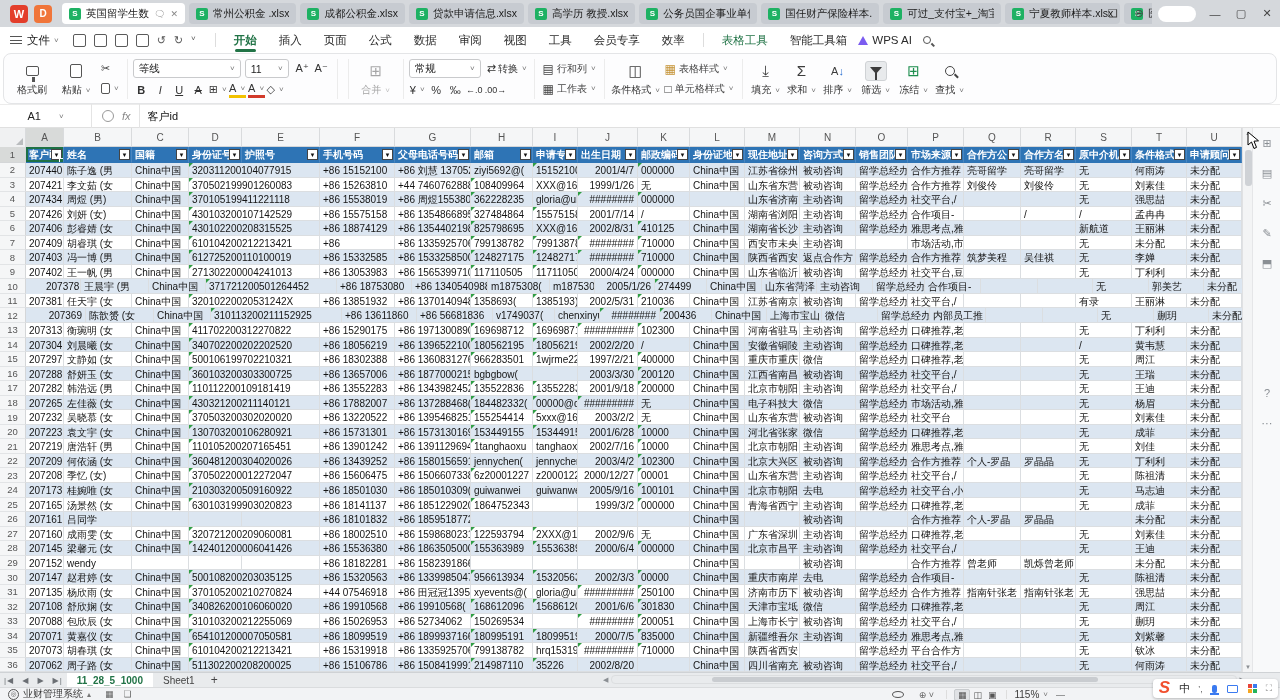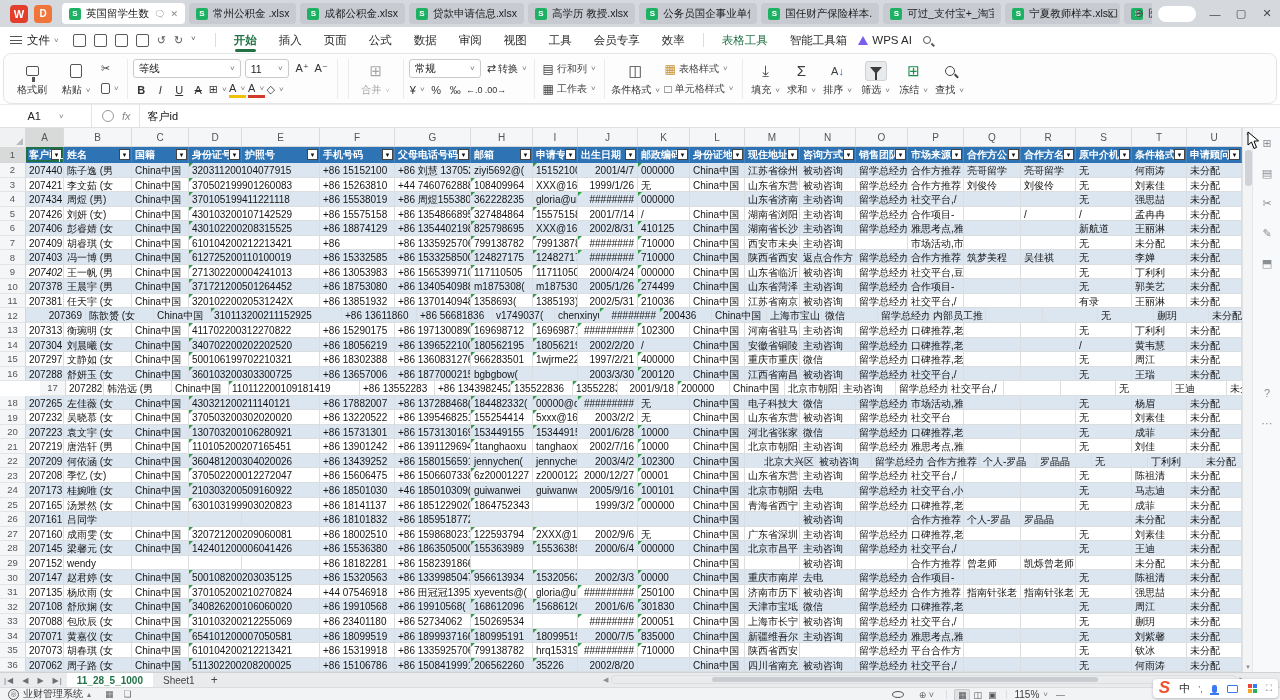--- a/index.html
+++ b/index.html
@@ -616,21 +616,21 @@
           <div class="gcell" style="width: 52px;">留学总经办</div>
           <div class="gcell" style="width: 56px;">合作方推荐</div>
           <div class="gcell" style="width: 57px;">筑梦美程</div>
           <div class="gcell" style="width: 55px;">吴佳祺</div>
           <div class="gcell" style="width: 56px;">无</div>
           <div class="gcell" style="width: 55px;">李婵</div>
           <div class="gcell" style="width: 55px;">未分配</div>
         </div>
         <div class="grow drow" style="background: rgb(255, 255, 255);">
           <div class="gnum">9</div>
-          <div class="gcell rt" style="width: 38px; font-style: italic;">207402</div>
+          <div class="gcell rt" style="width: 38px;">207402</div>
           <div class="gcell" style="width: 68px;">王一帆 (男</div>
           <div class="gcell" style="width: 57px;">China中国</div>
           <div class="gcell ovf tri" style="width: 53px;">271302200004241013</div>
           <div class="gcell" style="width: 78px;"></div>
           <div class="gcell" style="width: 75px;">+86 13053983</div>
           <div class="gcell" style="width: 76px;">+86 1565399710</div>
           <div class="gcell tri" style="width: 62px;">117110505</div>
           <div class="gcell tri" style="width: 45px;">117110505</div>
           <div class="gcell rt" style="width: 60px;">2000/4/24</div>
           <div class="gcell tri" style="width: 52px;">000000</div>
@@ -640,21 +640,21 @@
           <div class="gcell" style="width: 52px;">留学总经办</div>
           <div class="gcell" style="width: 56px;">社交平台,豆</div>
           <div class="gcell" style="width: 57px;"></div>
           <div class="gcell" style="width: 55px;"></div>
           <div class="gcell" style="width: 56px;">无</div>
           <div class="gcell" style="width: 55px;">丁利利</div>
           <div class="gcell" style="width: 55px;">未分配</div>
         </div>
         <div class="grow drow" style="background: rgb(220, 230, 241);">
           <div class="gnum">10</div>
-          <div class="gcell rt" style="width: 38px;">207378</div>
+          <div class="gcell rt" style="width: 38px; margin-left: 17px;">207378</div>
           <div class="gcell" style="width: 68px;">王晨宇 (男</div>
           <div class="gcell" style="width: 57px;">China中国</div>
           <div class="gcell ovf tri" style="width: 53px;">371721200501264452</div>
           <div class="gcell" style="width: 78px;"></div>
           <div class="gcell" style="width: 75px;">+86 18753080</div>
           <div class="gcell" style="width: 76px;">+86 1340540988</div>
           <div class="gcell" style="width: 62px;">m1875308(</div>
           <div class="gcell" style="width: 45px;">m1875308(</div>
           <div class="gcell rt" style="width: 60px;">2005/1/26</div>
           <div class="gcell tri" style="width: 52px;">274499</div>
@@ -806,21 +806,21 @@
           <div class="gcell" style="width: 55px;">江西省南昌</div>
           <div class="gcell" style="width: 56px;">被动咨询</div>
           <div class="gcell" style="width: 52px;">留学总经办</div>
           <div class="gcell" style="width: 56px;">社交平台,/</div>
           <div class="gcell" style="width: 57px;"></div>
           <div class="gcell" style="width: 55px;"></div>
           <div class="gcell" style="width: 56px;">无</div>
           <div class="gcell" style="width: 55px;">王瑞</div>
           <div class="gcell" style="width: 55px;">未分配</div>
         </div>
-        <div class="grow drow" style="background: rgb(255, 255, 255); margin-left: 40px;">
+        <div class="grow drow" style="background: rgb(255, 255, 255);">
           <div class="gnum">17</div>
           <div class="gcell rt" style="width: 38px;">207282</div>
           <div class="gcell" style="width: 68px;">韩浩远 (男</div>
           <div class="gcell" style="width: 57px;">China中国</div>
           <div class="gcell ovf tri" style="width: 53px;">110112200109181419</div>
           <div class="gcell" style="width: 78px;"></div>
           <div class="gcell" style="width: 75px;">+86 13552283</div>
           <div class="gcell" style="width: 76px;">+86 1343982452</div>
           <div class="gcell tri" style="width: 62px;">135522836</div>
           <div class="gcell tri" style="width: 45px;">135522836</div>
@@ -940,21 +940,21 @@
           <div class="gcell" style="width: 57px;">China中国</div>
           <div class="gcell ovf tri" style="width: 53px;">360481200304020026</div>
           <div class="gcell" style="width: 78px;"></div>
           <div class="gcell" style="width: 75px;">+86 13439252</div>
           <div class="gcell" style="width: 76px;">+86 1580156591</div>
           <div class="gcell" style="width: 62px;">jennychen(</div>
           <div class="gcell" style="width: 45px;">jennychen(</div>
           <div class="gcell rt" style="width: 60px;">2003/4/2</div>
           <div class="gcell tri" style="width: 52px;">102300</div>
           <div class="gcell" style="width: 55px;">China中国</div>
-          <div class="gcell" style="width: 55px; margin-left: 16px;">北京大兴区</div>
+          <div class="gcell" style="width: 55px;">北京大兴区</div>
           <div class="gcell" style="width: 56px;">被动咨询</div>
           <div class="gcell" style="width: 52px;">留学总经办</div>
           <div class="gcell" style="width: 56px;">合作方推荐</div>
           <div class="gcell" style="width: 57px;">个人-罗晶</div>
           <div class="gcell" style="width: 55px;">罗晶晶</div>
           <div class="gcell" style="width: 56px;">无</div>
           <div class="gcell" style="width: 55px;">丁利利</div>
           <div class="gcell" style="width: 55px;">未分配</div>
         </div>
         <div class="grow drow" style="background: rgb(255, 255, 255);">
@@ -982,21 +982,21 @@
           <div class="gcell" style="width: 55px;">未分配</div>
         </div>
         <div class="grow drow" style="background: rgb(220, 230, 241);">
           <div class="gnum">24</div>
           <div class="gcell rt" style="width: 38px;">207173</div>
           <div class="gcell" style="width: 68px;">桂婉唯 (女</div>
           <div class="gcell" style="width: 57px;">China中国</div>
           <div class="gcell ovf tri" style="width: 53px;">210303200509160922</div>
           <div class="gcell" style="width: 78px;"></div>
           <div class="gcell" style="width: 75px;">+86 18501030</div>
-          <div class="gcell" style="width: 76px;">+46 185010309(</div>
+          <div class="gcell" style="width: 76px;">+86 185010309(</div>
           <div class="gcell" style="width: 62px;">guiwanwei</div>
           <div class="gcell" style="width: 45px;">guiwanwei</div>
           <div class="gcell rt" style="width: 60px;">2005/9/16</div>
           <div class="gcell tri" style="width: 52px;">100101</div>
           <div class="gcell" style="width: 55px;">China中国</div>
           <div class="gcell" style="width: 55px;">北京市朝阳</div>
           <div class="gcell" style="width: 56px;">去电</div>
           <div class="gcell" style="width: 52px;">留学总经办</div>
           <div class="gcell" style="width: 56px;">社交平台,小</div>
           <div class="gcell" style="width: 57px;"></div>
@@ -1197,21 +1197,21 @@
           <div class="gcell" style="width: 55px;">周江</div>
           <div class="gcell" style="width: 55px;">未分配</div>
         </div>
         <div class="grow drow" style="background: rgb(255, 255, 255);">
           <div class="gnum">33</div>
           <div class="gcell rt" style="width: 38px;">207088</div>
           <div class="gcell" style="width: 68px;">包欣辰 (女</div>
           <div class="gcell" style="width: 57px;">China中国</div>
           <div class="gcell ovf tri" style="width: 53px;">310103200212255069</div>
           <div class="gcell" style="width: 78px;"></div>
-          <div class="gcell" style="width: 75px;">+86 23401180</div>
+          <div class="gcell" style="width: 75px;">+86 15026953</div>
           <div class="gcell" style="width: 76px;">+86 52734062</div>
           <div class="gcell tri" style="width: 62px;">150269534</div>
           <div class="gcell" style="width: 45px;"></div>
           <div class="gcell rt tri" style="width: 60px;">########</div>
           <div class="gcell tri" style="width: 52px;">200051</div>
           <div class="gcell" style="width: 55px;">China中国</div>
           <div class="gcell" style="width: 55px;">上海市长宁</div>
           <div class="gcell" style="width: 56px;">被动咨询</div>
           <div class="gcell" style="width: 52px;">留学总经办</div>
           <div class="gcell" style="width: 56px;">社交平台,/</div>
@@ -1271,21 +1271,21 @@
         </div>
         <div class="grow drow" style="background: rgb(220, 230, 241);">
           <div class="gnum">36</div>
           <div class="gcell rt" style="width: 38px;">207062</div>
           <div class="gcell" style="width: 68px;">周子路 (女</div>
           <div class="gcell" style="width: 57px;">China中国</div>
           <div class="gcell ovf tri" style="width: 53px;">511302200208200025</div>
           <div class="gcell" style="width: 78px;"></div>
           <div class="gcell" style="width: 75px;">+86 15106786</div>
           <div class="gcell" style="width: 76px;">+86 1508419991</div>
-          <div class="gcell tri" style="width: 62px;">206562260</div>
+          <div class="gcell tri" style="width: 62px;">214987110</div>
           <div class="gcell tri" style="width: 45px;">35226</div>
           <div class="gcell rt" style="width: 60px;">2002/8/20</div>
           <div class="gcell" style="width: 52px;"></div>
           <div class="gcell" style="width: 55px;">China中国</div>
           <div class="gcell" style="width: 55px;">四川省南充</div>
           <div class="gcell" style="width: 56px;">被动咨询</div>
           <div class="gcell" style="width: 52px;">留学总经办</div>
           <div class="gcell" style="width: 56px;">社交平台,/</div>
           <div class="gcell" style="width: 57px;"></div>
           <div class="gcell" style="width: 55px;"></div>

